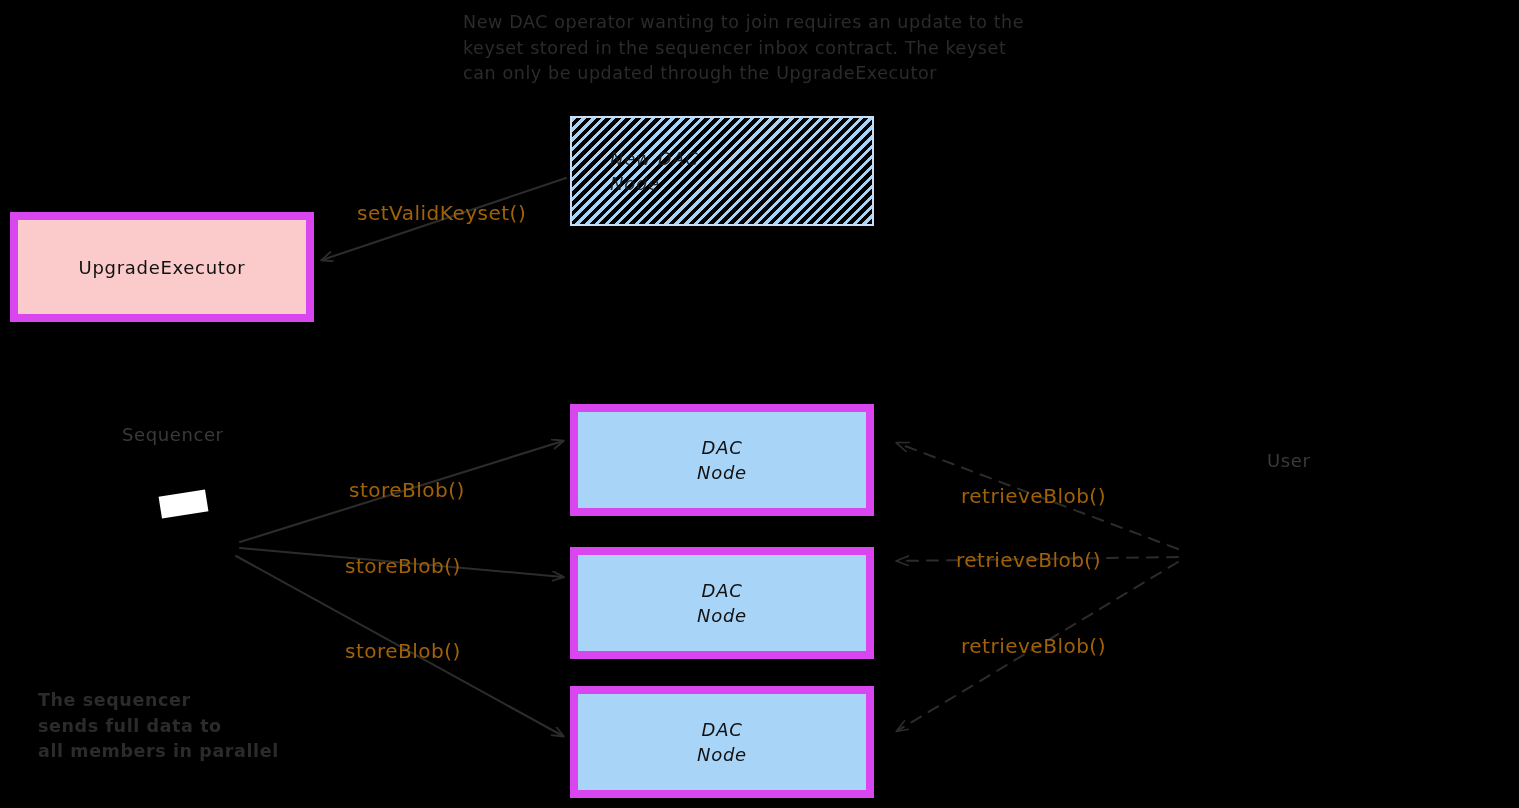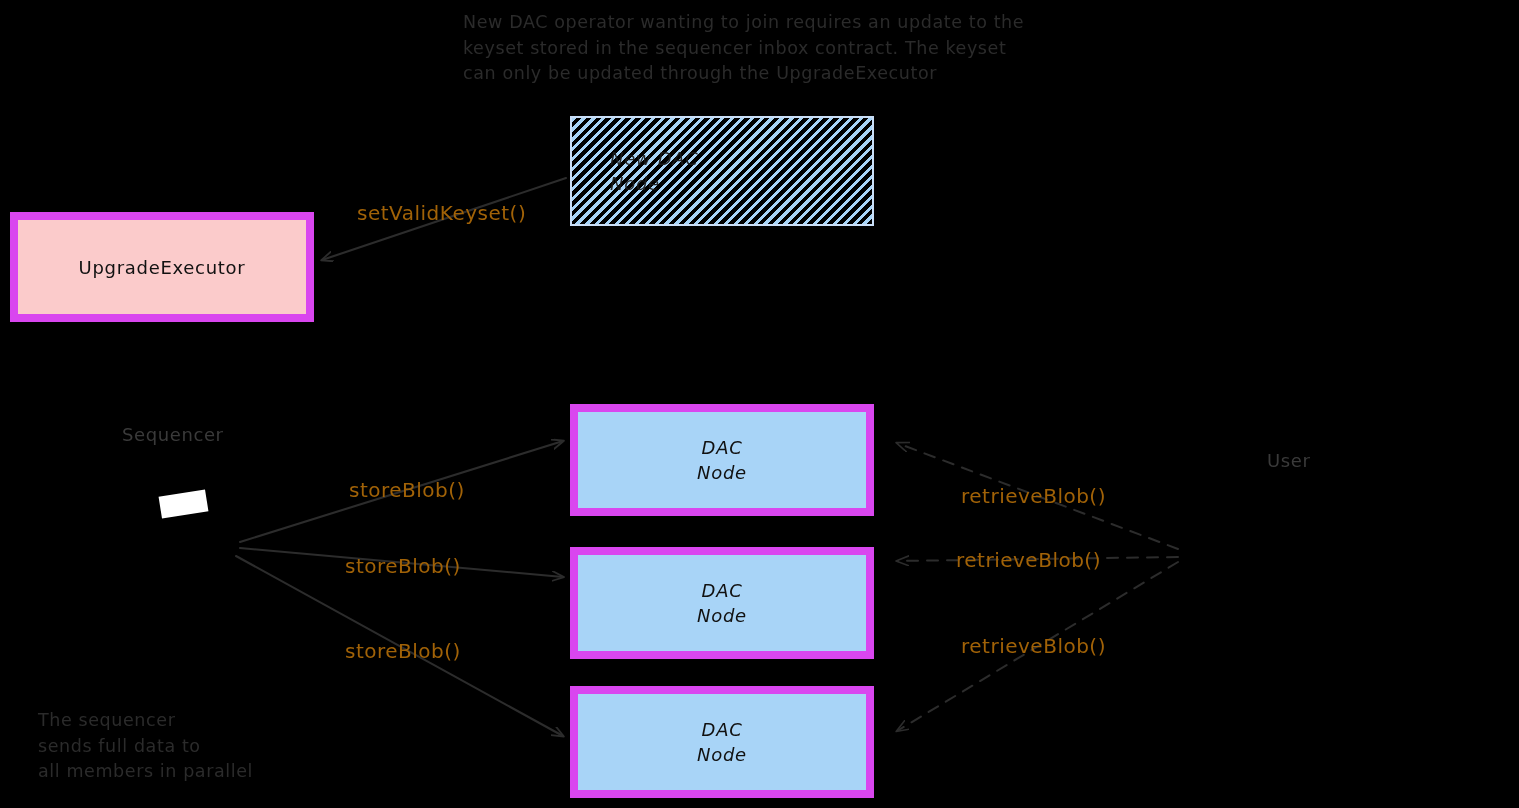--- a/index.html
+++ b/index.html
@@ -146,17 +146,17 @@
 
   <div class="edge-label" style="left:961px; top:484px;">retrieveBlob()</div>
   <div class="edge-label" style="left:956px; top:548px;">retrieveBlob()</div>
   <div class="edge-label" style="left:961px; top:634px;">retrieveBlob()</div>
 
   <div class="annot" style="left:463px; top:10px; width:620px;">New DAC operator wanting to join requires an update to the
 keyset stored in the sequencer inbox contract. The keyset
 can only be updated through the UpgradeExecutor</div>
 
 
-  <div class="annot" style="left:38px; top:708px; width:270px;">The sequencer
+  <div class="annot" style="left:38px; top:688px; width:270px;font-weight:bold;">The sequencer
 sends full data to
 all members in parallel</div>
 
 </div>
 
 </body></html>

